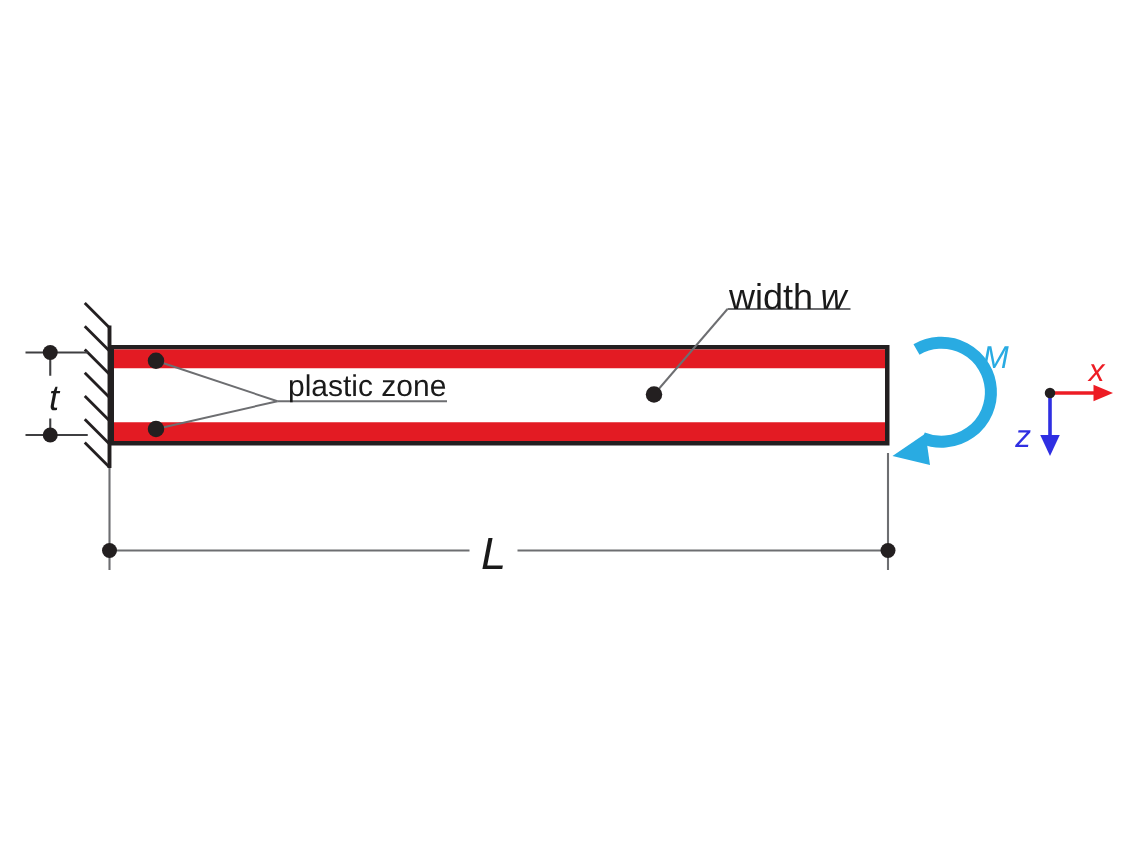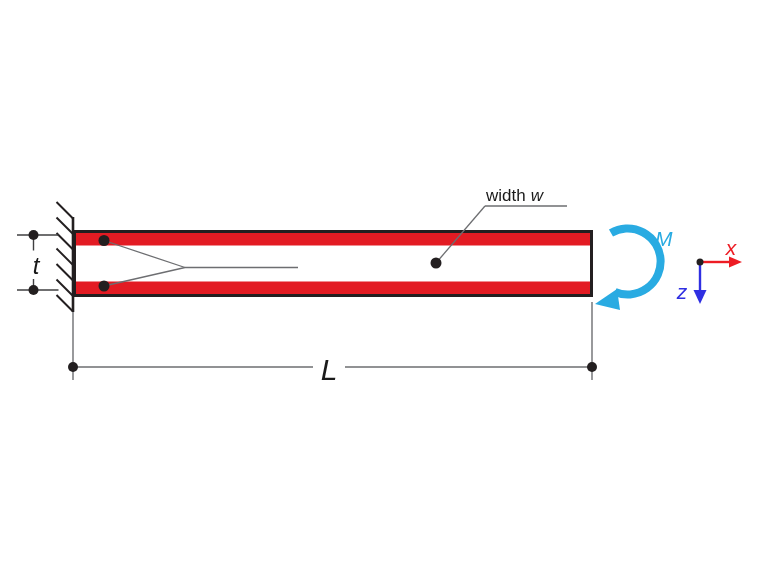--- a/index.html
+++ b/index.html
@@ -22,21 +22,21 @@
   .fl-cyan    { fill: var(--moment_cyan, #29ABE2); }
   .st-xred    { stroke: var(--axis_red, #ED1C24); }
   .fl-xred    { fill: var(--axis_red, #ED1C24); }
   .st-zblue   { stroke: var(--axis_blue, #2F2FE2); }
   .fl-zblue   { fill: var(--axis_blue, #2F2FE2); }
 
   .label { position: absolute; line-height: 1; color: #1a1a1a; white-space: nowrap; }
   .italic { font-style: italic; }
 
   .pz-label    { left: 192px; top: 248px; font-size: 20px; }
-  .width-label { left: 486px; top: 187px; font-size: 17px; }
+  .width-label { left: 486px; top: 187px; font-size: 24px; }
   .width-label .sym { margin-left: 5px; }
   .m-label { left: 655px; top: 228px; font-size: 21px; color: var(--moment_cyan, #29ABE2); }
   .x-label { left: 722px; top: 237px; width: 18px; text-align: center; font-size: 21px; color: var(--axis_red, #ED1C24); }
   .z-label { left: 673px; top: 281px; width: 18px; text-align: center; font-size: 21px; color: var(--axis_blue, #2F2FE2); }
   .t-label { left: 25px;  top: 254px; width: 22px; text-align: center; font-size: 24px; }
   .l-label { left: 313px; top: 355px; width: 32px; text-align: center; font-size: 30px; }
 </style>
 </head>
 <body>
 
@@ -102,20 +102,21 @@
 
     <g>
       <line x1="700" y1="262" x2="729.5" y2="262" class="st-xred" stroke-width="2.4"></line>
       <polygon points="729,256.5 729,267.5 742,262" class="fl-xred"></polygon>
       <line x1="700" y1="262" x2="700" y2="290.5" class="st-zblue" stroke-width="2.4"></line>
       <polygon points="693.5,290 706.5,290 700,304" class="fl-zblue"></polygon>
       <circle cx="700" cy="262" r="3.5" class="fl-outline"></circle>
     </g>
   </svg>
 
+  <div class="label pz-label">plastic zone</div>
 
   <div class="label width-label"><span>width</span><span class="italic sym">w</span></div>
 
   <div class="label italic m-label">M</div>
 
   <div class="label italic x-label">x</div>
 
   <div class="label italic z-label">z</div>
 
   <div class="label italic t-label">t</div>

